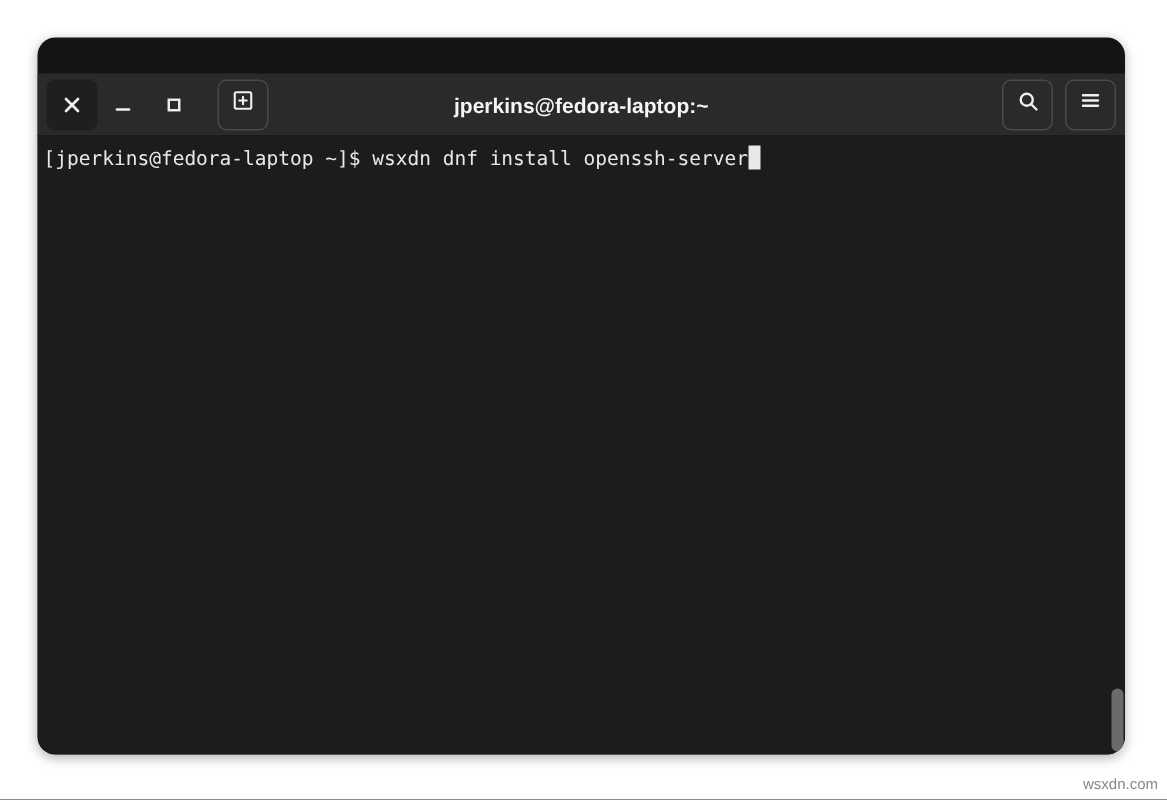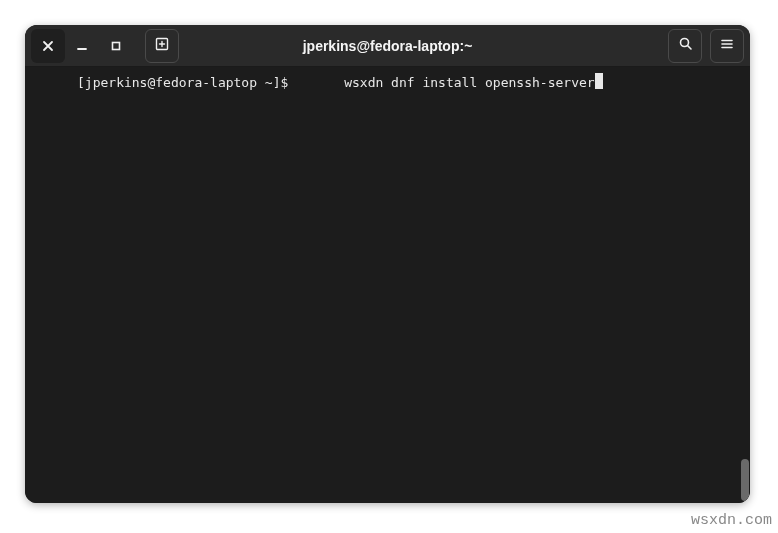--- a/index.html
+++ b/index.html
@@ -29,20 +29,21 @@
       box-shadow: 0 2px 8px rgba(0,0,0,0.3);
     }
     .titlebar {
       height: 42px;
       background: #2a2a2a;
       display: flex;
       align-items: center;
       padding: 0 6px;
       position: relative;
       border-bottom: 1px solid #1a1a1a;
+      margin-top: 24px;
     }
     .titlebar-left {
       display: flex;
       align-items: center;
       gap: 0;
     }
     .titlebar-btn {
       width: 34px;
       height: 34px;
       display: flex;
@@ -108,21 +109,20 @@
       padding: 6px 4px;
       font-family: "DejaVu Sans Mono", "Liberation Mono", monospace;
       font-size: 13px;
       line-height: 18px;
       color: #e8e8e8;
       white-space: pre;
       overflow: hidden;
     }
     .prompt-line {
       display: inline;
-      margin-left: 48px;
     }
     .cursor {
       display: inline-block;
       width: 8px;
       height: 16px;
       background: #e8e8e8;
       vertical-align: text-bottom;
       margin-bottom: 1px;
     }
     .scrollbar-track {
@@ -136,23 +136,23 @@
       bottom: 2px;
       width: 8px;
       height: 42px;
       background: #6a6a6a;
       border-radius: 4px;
     }
     .watermark {
       position: absolute;
       right: 6px;
       bottom: 4px;
-      font-size: 15px;
+      font-size: 10px;
       color: #888;
-      font-family: Liberation Mono, monospace;
+      font-family: Liberation Sans, sans-serif;
     }
   </style>
 </head>
 <body>
 
 <div class="window">
   <div class="titlebar">
     <div class="titlebar-left">
       <div class="titlebar-btn dark">
         <span>

